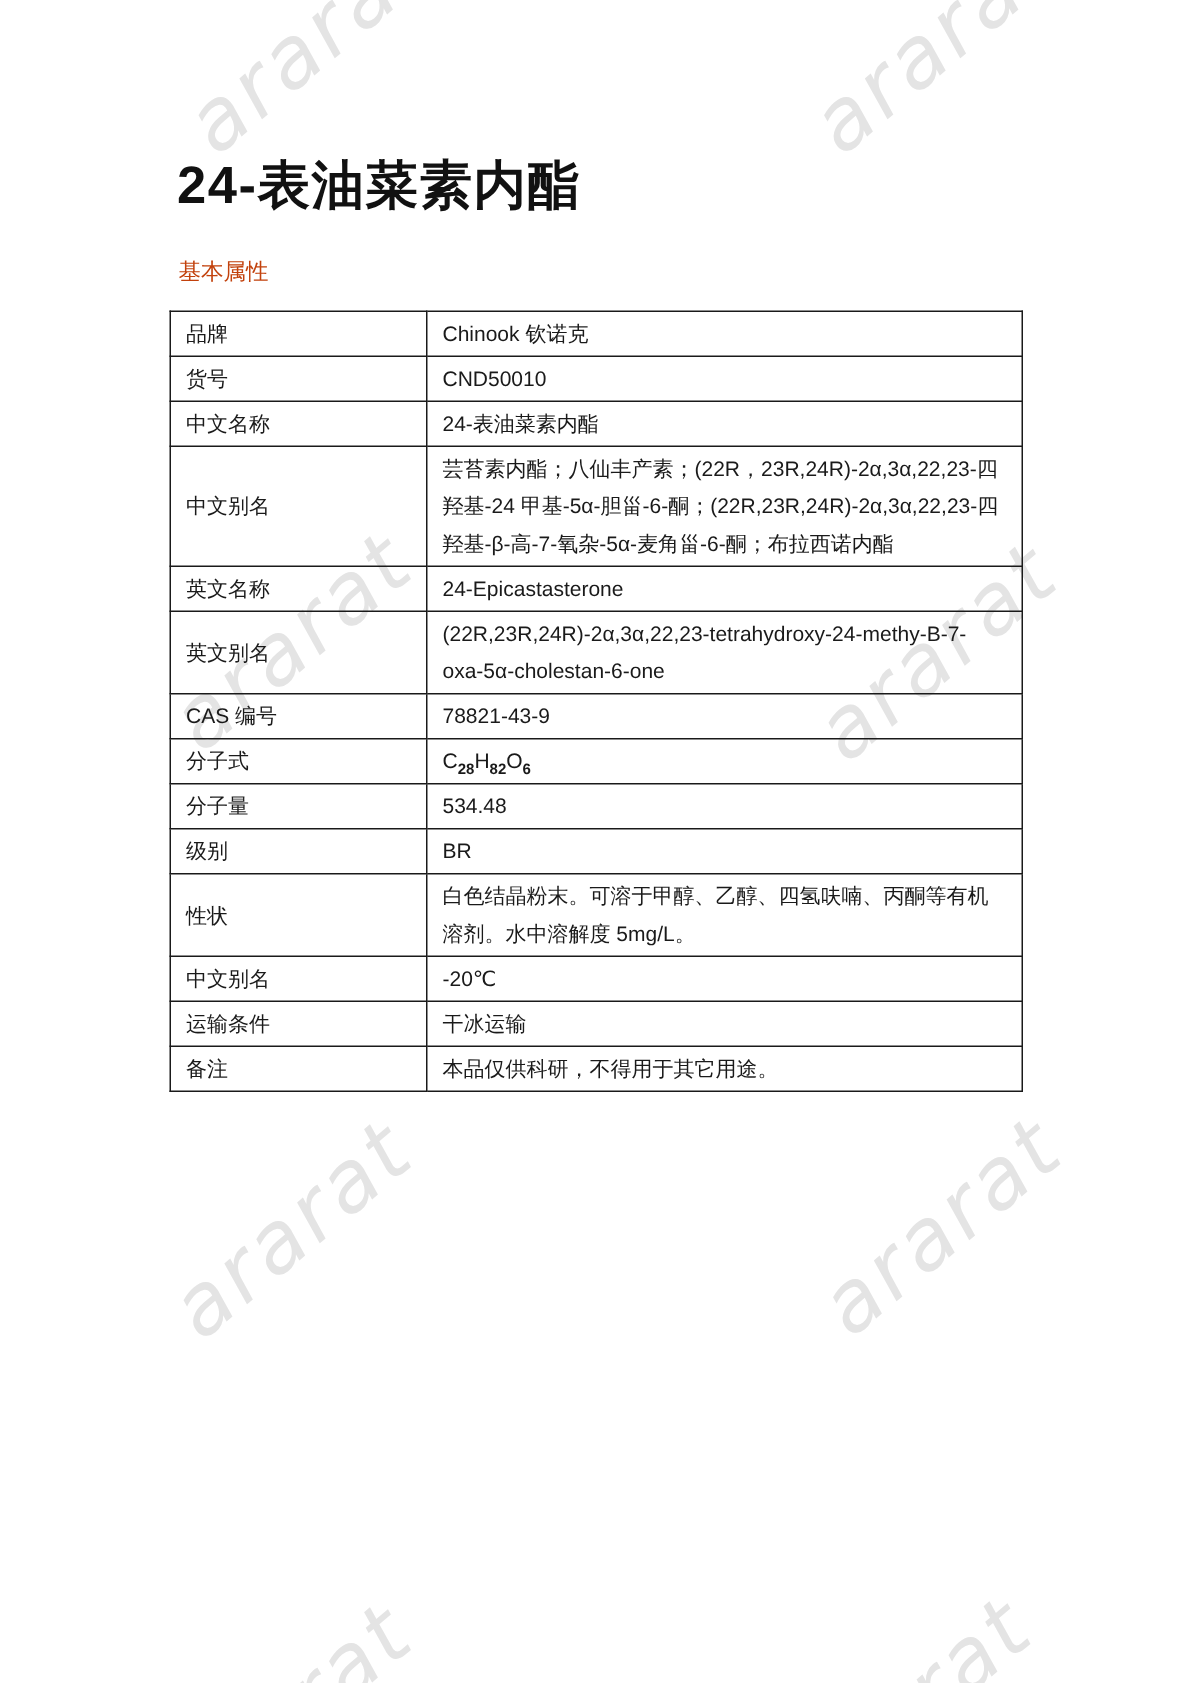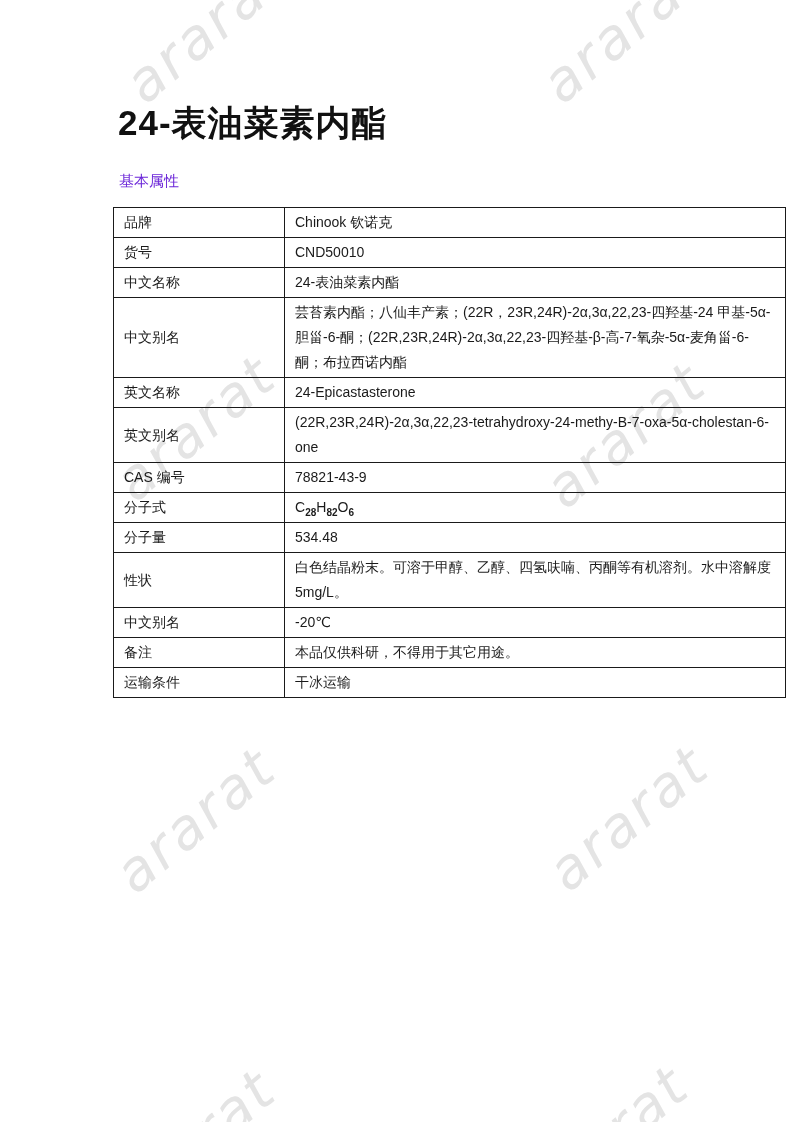--- a/index.html
+++ b/index.html
@@ -36,27 +36,27 @@
     margin: 0;
     font-size: 35px;
     font-weight: bold;
     letter-spacing: 1px;
     color: #111;
   }
   .section-label {
     position: absolute;
     left: 119px; top: 172px;
     font-size: 15px;
-    color: #6d28d9;
+    color: #c2410c;
   }
 
   table.props {
     position: absolute;
     left: 113px; top: 207px;
-    width: 673px;
+    width: 569px;
     border-collapse: collapse;
     table-layout: fixed;
     background: transparent;
   }
   table.props td {
     border: 1px solid #1a1a1a;
     font-size: 14px;
     line-height: 25px;
     padding: 2px 10px;
     vertical-align: middle;
@@ -121,32 +121,36 @@
         </tr>
         <tr>
           <td class="cell-label">分子式</td>
           <td class="cell-value"><span>C</span><sub>28</sub><span>H</span><sub>82</sub><span>O</span><sub>6</sub></td>
         </tr>
         <tr>
           <td class="cell-label">分子量</td>
           <td class="cell-value">534.48</td>
         </tr>
         <tr>
+          <td class="cell-label">级别</td>
+          <td class="cell-value">BR</td>
+        </tr>
+        <tr>
           <td class="cell-label">性状</td>
           <td class="cell-value">白色结晶粉末。可溶于甲醇、乙醇、四氢呋喃、丙酮等有机溶剂。水中溶解度 5mg/L。</td>
         </tr>
         <tr>
           <td class="cell-label">中文别名</td>
           <td class="cell-value">-20℃</td>
         </tr>
         <tr>
+          <td class="cell-label">运输条件</td>
+          <td class="cell-value">干冰运输</td>
+        </tr>
+        <tr>
           <td class="cell-label">备注</td>
           <td class="cell-value">本品仅供科研，不得用于其它用途。</td>
-        </tr>
-        <tr>
-          <td class="cell-label">运输条件</td>
-          <td class="cell-value">干冰运输</td>
         </tr>
       </tbody>
     </table>
 
   </div>
 </div>
 
 </body></html>

